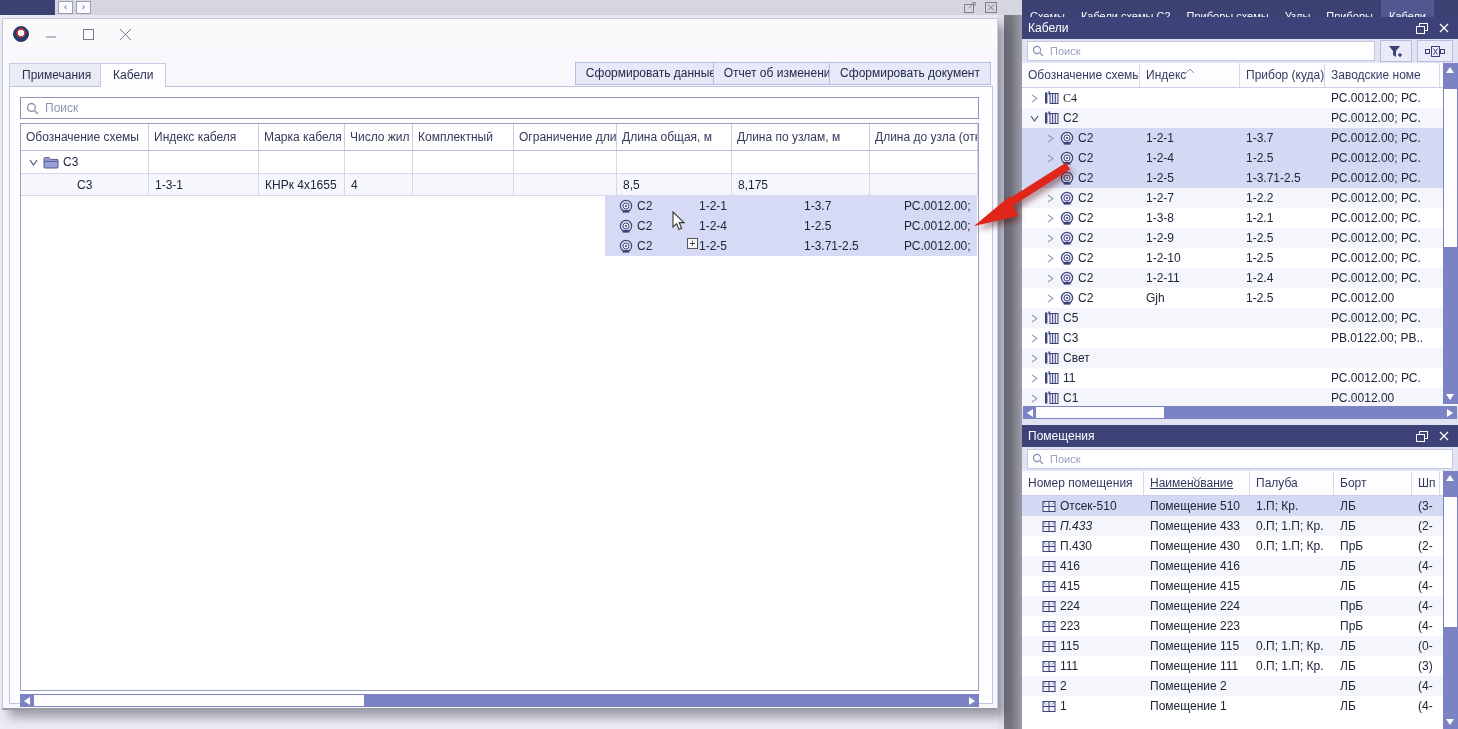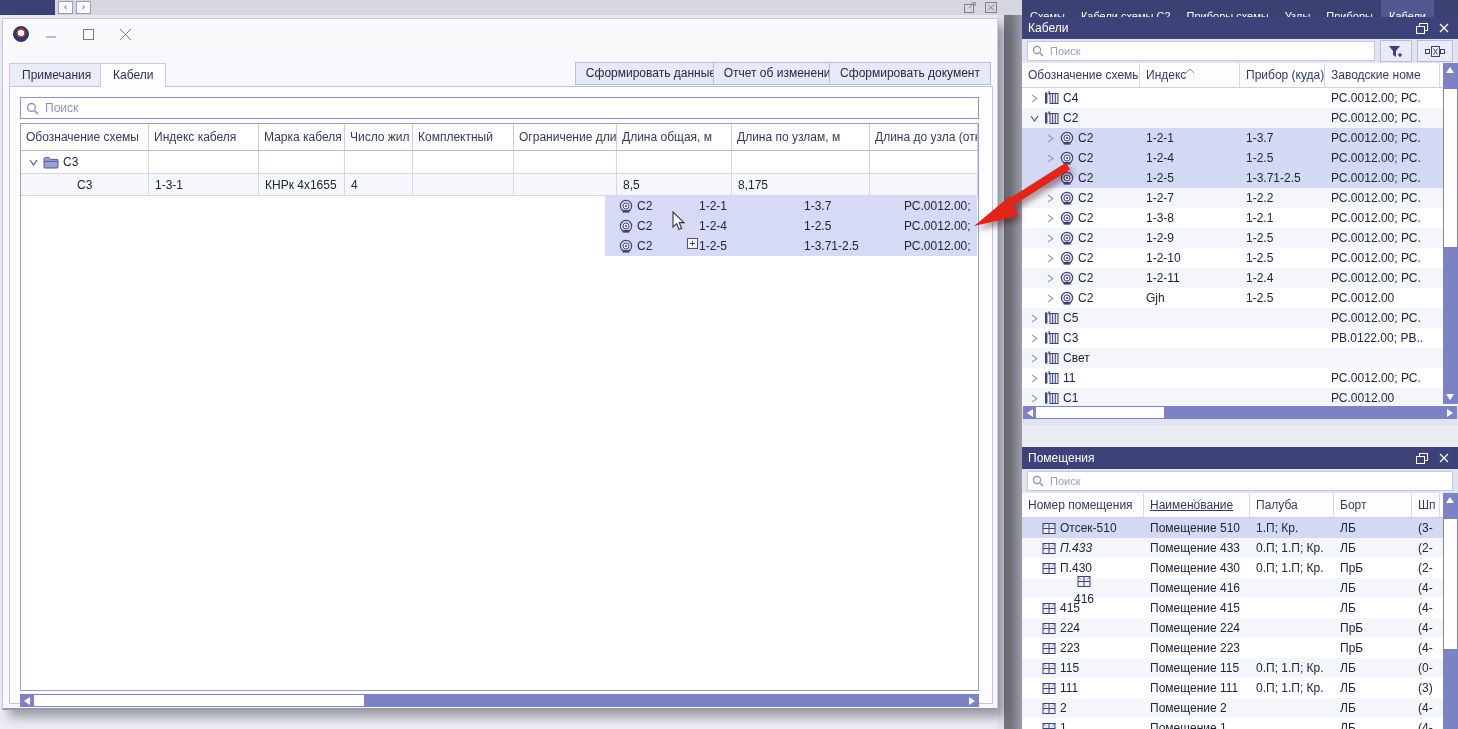--- a/index.html
+++ b/index.html
@@ -167,21 +167,21 @@
       <div class="colhead" id="cablesHead">
           <div class="hc" style="width: 118px;"><span>Обозначение схемы</span></div>
           <div class="hc" style="width: 100px;"><span class="sortmark"><svg width="10" height="6" viewBox="0 0 10 6">
                 <path d="M1 5 L5 1 L9 5" fill="none" stroke="#8a8fae"></path>
               </svg></span><span>Индекс</span></div>
           <div class="hc" style="width: 85px;"><span>Прибор (куда)</span></div>
           <div class="hc" style="width: 115px;"><span>Заводские номе</span></div>
         </div>
       <div id="cablesRows">
           <div class="trow">
-            <div class="tc" style="width: 118px;">
+            <div class="tc" style="width: 118px; font-family: Liberation Serif, serif;">
               <span class="ico chev">
                 <svg width="7" height="9" viewBox="0 0 7 9">
                   <path d="M1 1 L6 4.5 L1 8" fill="none" stroke="#9aa0b8" stroke-width="1.3"></path>
                 </svg>
               </span>
               <span class="ico">
                 <svg width="15" height="14" viewBox="0 0 15 14">
                   <rect x="1" y="1.5" width="2.4" height="11" fill="#3d4378"></rect>
                   <rect x="4.4" y="0.5" width="1.6" height="3" fill="#3d4378"></rect>
                   <rect x="6" y="2.5" width="8" height="10" fill="#e8ebf8" stroke="#3d4378"></rect>
@@ -621,21 +621,21 @@
         <div class="sb-thumb" style="left:1px;top:26px;width:13px;height:158px;"></div>
       </div>
     </div>
     <div class="hscroll" style="height:13px;margin:2px 1px 0 1px;">
       <div class="arr lf"></div>
         <div class="arr rt"></div>
       <div class="sb-thumb" style="left:13px;top:1px;width:128px;height:11px;"></div>
     </div>
   </div>
 
-  <div class="abs panel" style="left:1022px;top:425px;width:436px;height:232px;margin-top:22px;">
+  <div class="abs panel" style="left:1022px;top:425px;width:436px;height:232px;">
     <div class="p-head">
       <span class="t">Помещения</span>
       <span class="p-ico">
         <svg width="12" height="11" viewBox="0 0 12 11">
             <rect x="3.5" y="0.5" width="8" height="7" fill="none" stroke="#fff"></rect>
             <rect x="0.5" y="3.5" width="8" height="7" fill="#3d4378" stroke="#fff"></rect>
           </svg>
       </span>
       <span class="p-ico">
         <svg width="10" height="10" viewBox="0 0 10 10">
@@ -734,21 +734,21 @@
               <span>0.П; 1.П; Кр.</span>
             </div>
             <div class="tc" style="width: 78px;">
               <span>ПрБ</span>
             </div>
             <div class="tc" style="width: 28px;">
               <span>(2-</span>
             </div>
           </div>
           <div class="trow alt">
-            <div class="tc" style="width: 122px; flex-direction: column;">
+            <div class="tc" style="width: 122px;">
               <span style="width: 10px; flex: 0 0 auto;"></span>
               <span class="ico">
                 <svg width="14" height="13" viewBox="0 0 14 13">
                   <rect x="1" y="1.5" width="12" height="10" fill="#eef0fa" stroke="#3d4378"></rect>
                   <path d="M7 1.5 V11.5 M1 6.5 H13" stroke="#3d4378"></path>
                   <path d="M1 1.5 L4 4.5 M13 1.5 L10 4.5" stroke="#3d4378" stroke-width="0.7"></path>
                 </svg>
               </span>
               <span>416</span>
             </div>

